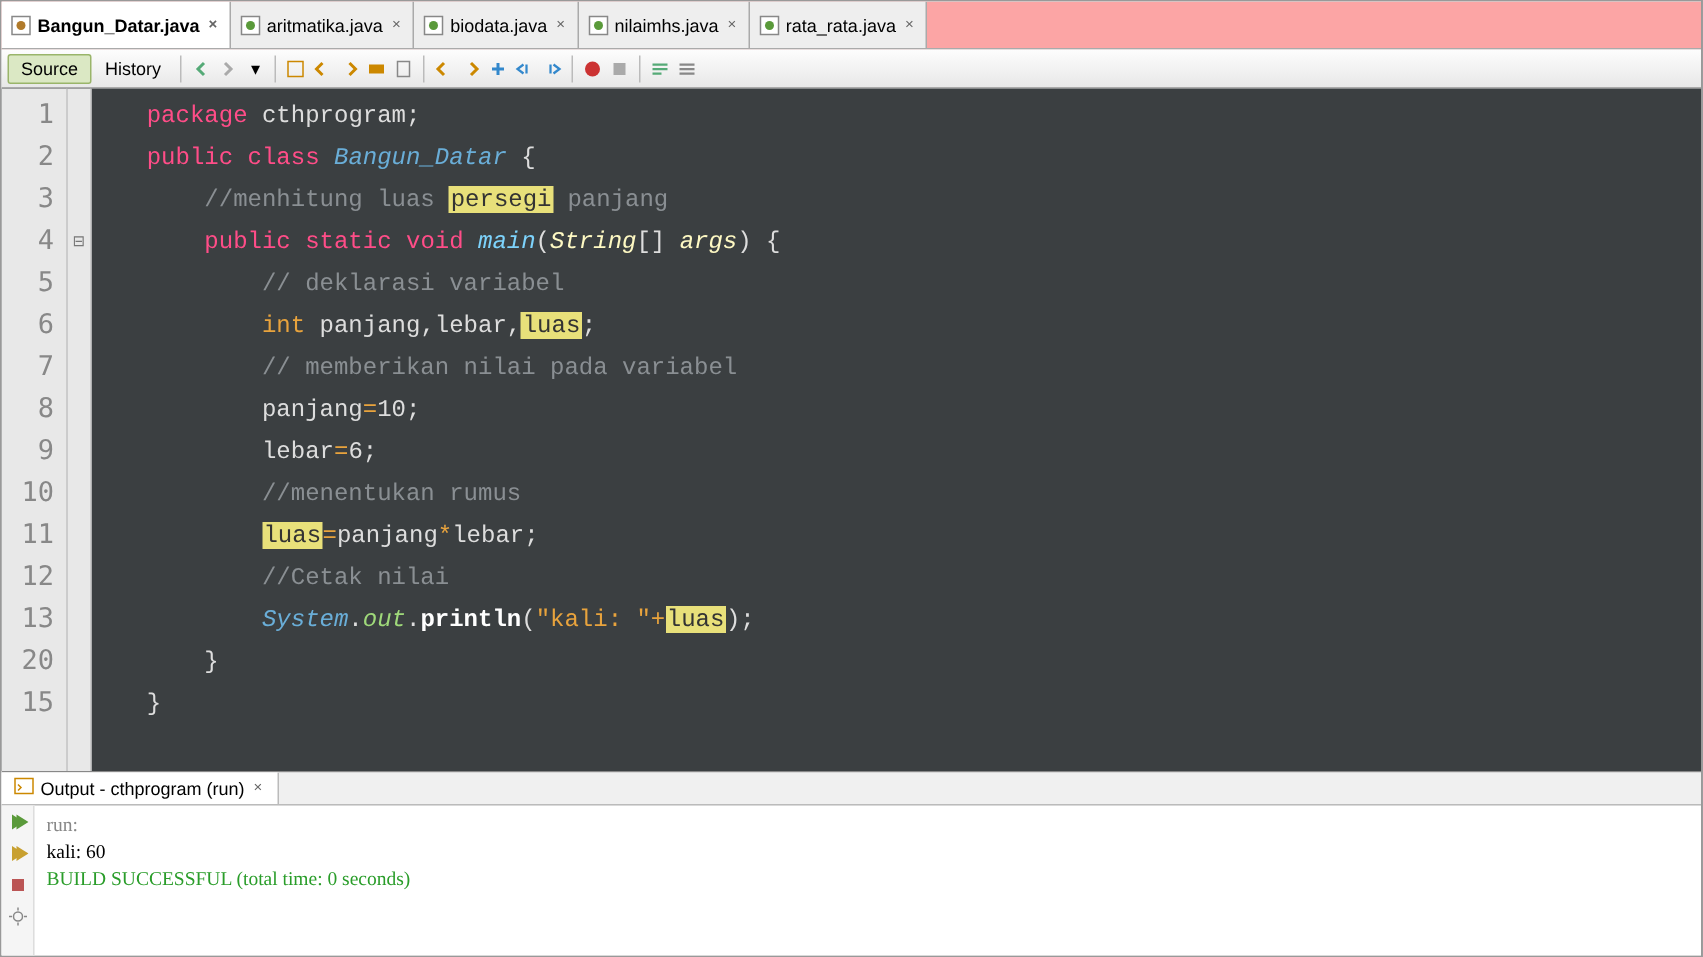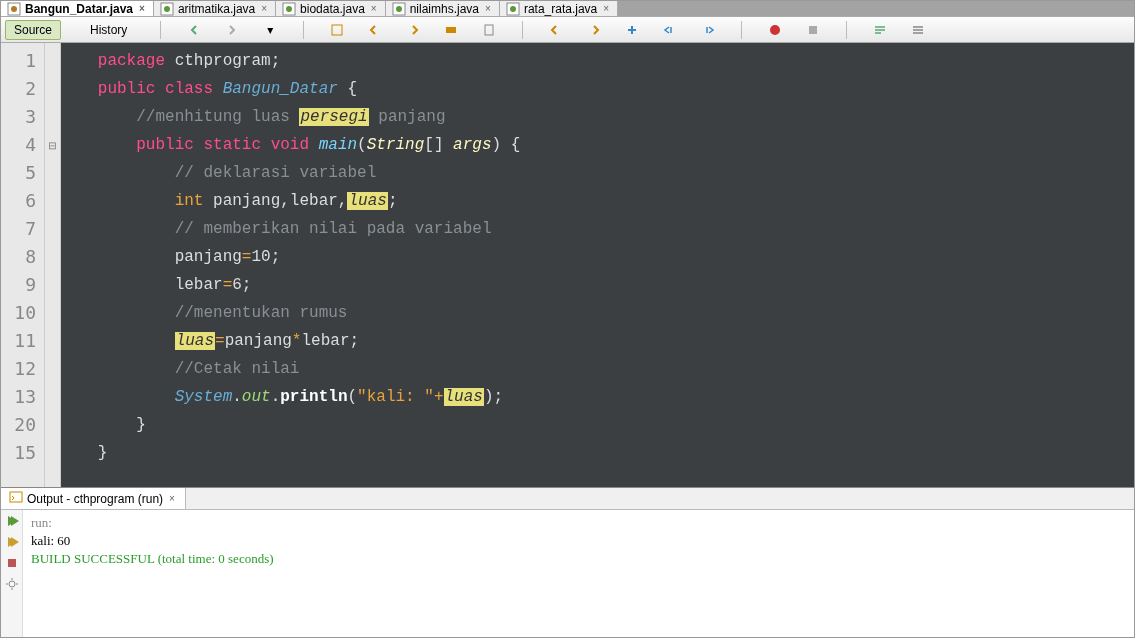--- a/index.html
+++ b/index.html
@@ -1,24 +1,24 @@
 <!DOCTYPE html>
 <html><head>
 <meta charset="utf-8">
 <style>
 * { margin: 0; padding: 0; box-sizing: border-box; }
 body { font-family: "Segoe UI", Tahoma, sans-serif; font-size: 12px; background: #fff; width: 1135px; height: 638px; overflow: hidden; display: flex; flex-direction: column; border: 1px solid #999; }
 
-.tabs-bar { display: flex; background: #a3a3a3; border-bottom: 1px solid #aaa; height: 16px; }
+.tabs-bar { display: flex; background: #fca5a5; border-bottom: 1px solid #aaa; height: 32px; }
 .tab { display: flex; align-items: center; padding: 2px 6px; border-right: 1px solid #aaa; background: #eee; gap: 4px; cursor: pointer; }
 .tab.active { background: #fff; font-weight: bold; }
 .tab-close { color: #666; font-size: 10px; padding: 0 2px; cursor: pointer; }
 .file-icon { width: 14px; height: 14px; display: inline-flex; align-items: center; justify-content: center; }
 
-.toolbar { display: flex; align-items: center; background: linear-gradient(#fdfdfd,#e8e8e8); border-bottom: 1px solid #aaa; height: 26px; padding: 0 4px; gap: 20px; }
+.toolbar { display: flex; align-items: center; background: linear-gradient(#fdfdfd,#e8e8e8); border-bottom: 1px solid #aaa; height: 26px; padding: 0 4px; gap: 0; }
 .tool-btn { padding: 2px 8px; border: 1px solid transparent; border-radius: 2px; cursor: pointer; font-size: 12px; }
 .tool-btn.src { background: #dbe8c4; border: 1px solid #9ab56a; }
 .tb-sep { width: 1px; height: 18px; background: #bbb; margin: 0 4px; }
 .tb-icon { width: 18px; height: 18px; display: inline-flex; align-items: center; justify-content: center; cursor: pointer; font-size: 12px; }
 
 .editor-area { flex: 1; display: flex; background: #3b3f41; overflow: hidden; }
 .gutter { background: #e8e8e8; color: #888; text-align: right; padding: 4px 8px 4px 4px; font-family: Consolas, monospace; font-size: 18px; border-right: 1px solid #ccc; user-select: none; min-width: 44px; }
 .gutter .ln { height: 28px; line-height: 28px; }
 .fold-col { width: 16px; background: #e8e8e8; border-right: 1px solid #ccc; padding-top: 4px; }
 .fold-mark { height: 28px; display: flex; align-items: center; justify-content: center; color: #777; font-size: 10px; }
@@ -27,24 +27,24 @@
 .kw { color: #ff4d88; }
 .cls { color: #6aaed8; font-style: italic; }
 .typ { color: #e8a33d; }
 .mth { color: #7dd3fc; font-style: italic; }
 .cmt { color: #8a8f93; }
 .str { color: #e8a33d; }
 .op { color: #e8a33d; }
 .sys { color: #6aaed8; font-style: italic; }
 .out { color: #9fd97a; font-style: italic; }
 .fn { color: #fff; font-weight: bold; }
-.hl { background: #e8e07a; color: #333; padding: 0 1px; font-style: italic; }
+.hl { background: #e8e07a; color: #333; padding: 0 1px; }
 .arg { color: #fef9c3; font-style: italic; }
 
-.output-panel { border-top: 1px solid #888; background: #fff; display: flex; flex-direction: column; height: 150px; }
+.output-panel { border-top: 1px solid #888; background: #fff; display: flex; flex-direction: column; height: 123px; }
 .out-tab-bar { display: flex; align-items: center; background: #f0f0f0; border-bottom: 1px solid #bbb; height: 22px; }
 .out-tab { display: flex; align-items: center; padding: 2px 8px; gap: 4px; background: #fff; border-right: 1px solid #bbb; }
 .out-body { flex: 1; display: flex; }
 .out-gutter { width: 22px; background: #f5f5f5; border-right: 1px solid #ddd; display: flex; flex-direction: column; align-items: center; padding-top: 4px; gap: 4px; }
 .out-text { flex: 1; font-family: Liberation Serif, serif; font-size: 13px; padding: 4px 8px; line-height: 18px; white-space: pre; }
 .run-gray { color: #888; }
 .build-green { color: #2a9d2a; }
 </style>
 </head>
 <body>

